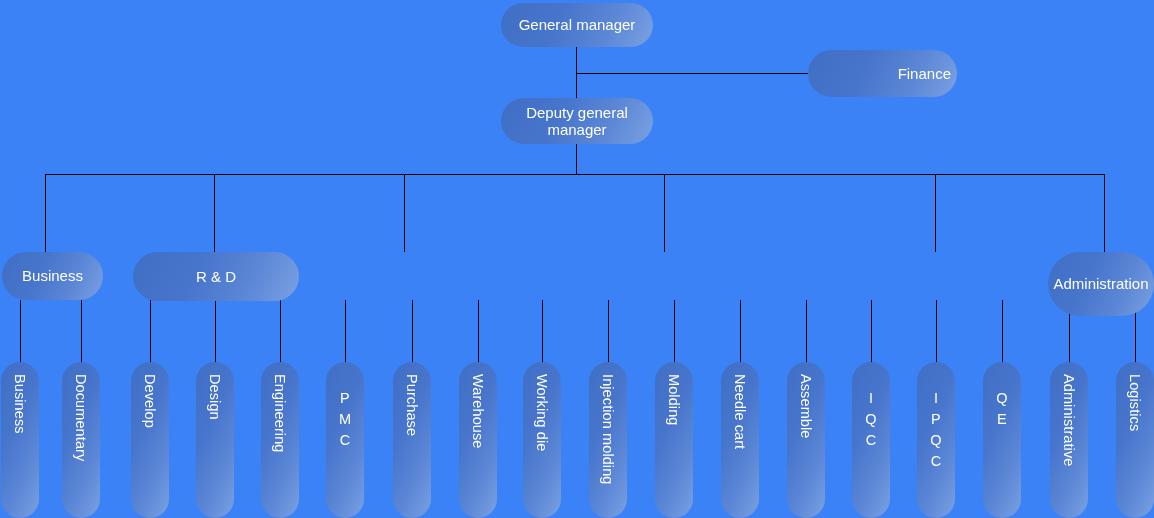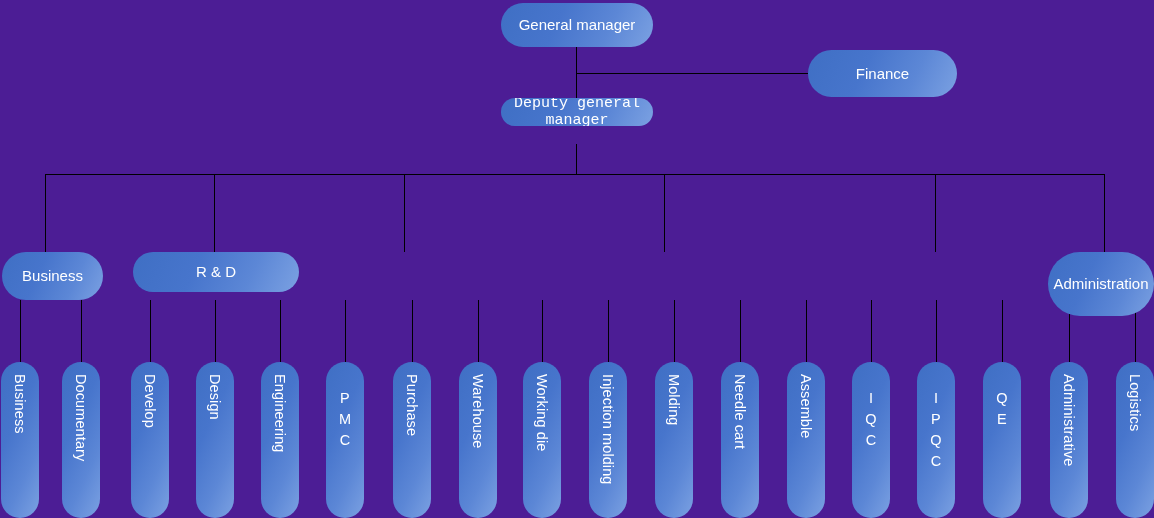--- a/index.html
+++ b/index.html
@@ -9,21 +9,21 @@
     background: #ffffff;
   }
   body {
     font-family: "Liberation Sans", "DejaVu Sans", sans-serif;
   }
   #chart-root {
     position: relative;
     width: 1154px;
     height: 518px;
     overflow: hidden;
-    background: #4c1d95;
+    background: #3b82f6;
   }
 
   
   .line {
     position: absolute;
     background: #000000;
   }
   .line.v { width: 1px; }
   .line.h { height: 1px; }
 
@@ -112,32 +112,32 @@
   <div class="line v" style="left:871px;  top:300px; height:62px;"></div>
   <div class="line v" style="left:936px;  top:300px; height:62px;"></div>
   <div class="line v" style="left:1002px; top:300px; height:62px;"></div>
   <div class="line v" style="left:1069px; top:300px; height:62px;"></div>
   <div class="line v" style="left:1135px; top:300px; height:62px;"></div>
 
   <div class="node horiz lvl0" style="left:501px; top:3px; width:152px; height:44px;">
     <span>General manager</span>
   </div>
 
-  <div class="node horiz lvl0" style="left:808px; top:50px; width:149px; height:47px;">
+  <div class="node horiz lvl0" style="left:808px; top:50px; width:149px; height:47px;justify-content:flex-end;">
     <span>Finance</span>
   </div>
 
-  <div class="node horiz lvl1" style="left:501px; top:98px; width:152px; height:28px;font-family:Liberation Mono, monospace;">
+  <div class="node horiz lvl1" style="left:501px; top:98px; width:152px; height:46px;">
     <span>Deputy general manager</span>
   </div>
 
   <div class="node horiz lvl2" style="left:2px; top:252px; width:101px; height:48px;">
     <span>Business</span>
   </div>
-  <div class="node horiz lvl2" style="left:133px; top:252px; width:166px; height:40px;">
+  <div class="node horiz lvl2" style="left:133px; top:252px; width:166px; height:49px;">
     <span>R &amp; D</span>
   </div>
   <div class="node horiz lvl2" style="left:1048px; top:252px; width:106px; height:64px;">
     <span>Administration</span>
   </div>
 
   <div class="node leaf" style="left:1px; top:362px; width:38px; height:156px;">
     <span class="leaf-label">Business</span>
   </div>
   <div class="node leaf" style="left:62px; top:362px; width:38px; height:156px;">

